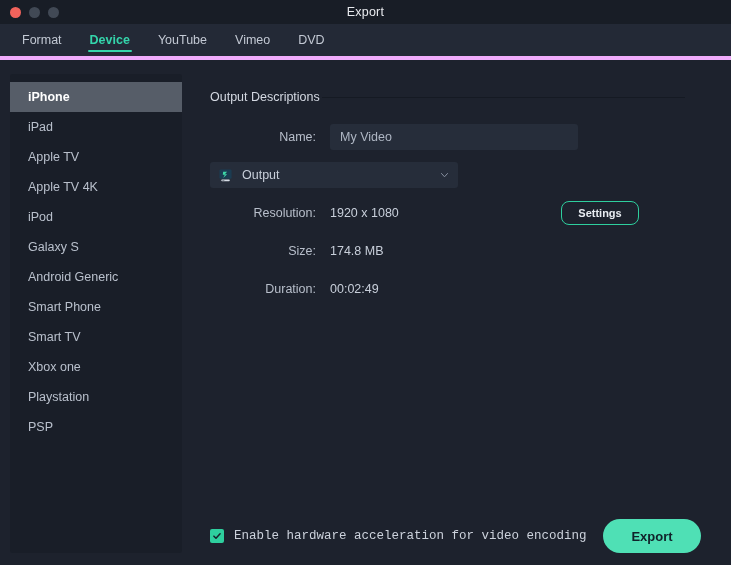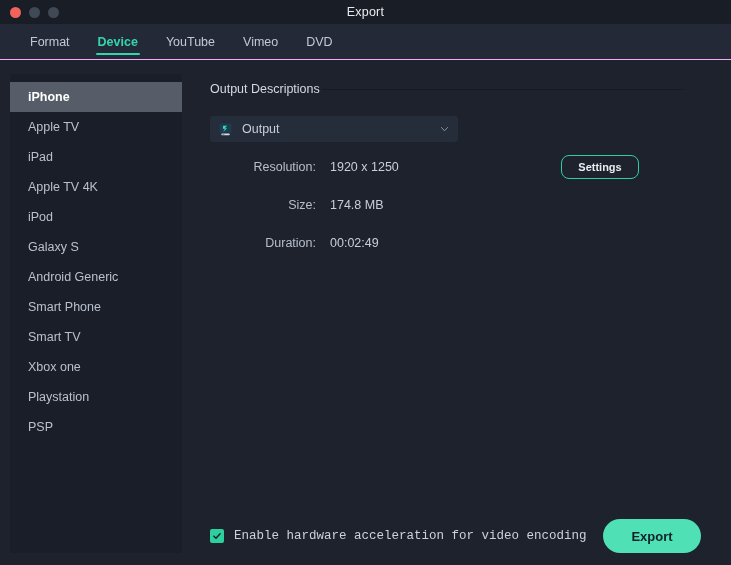--- a/index.html
+++ b/index.html
@@ -50,22 +50,22 @@
     pointer-events: none;
   }
 
   
   .tabbar {
     height: 36px;
     flex: 0 0 36px;
     background: #232936;
     display: flex;
     align-items: stretch;
-    padding-left: 16px;
-    border-bottom: 1px solid #f0abfc;
+    padding-left: 8px;
+    border-bottom: 4px solid #f0abfc;
   }
   .tab {
     position: relative;
     display: flex;
     align-items: center;
     padding: 0 14px;
     font-size: 12.5px;
     color: #c3c9d4;
     cursor: pointer;
   }
@@ -117,21 +117,21 @@
   
   .main {
     flex: 1 1 auto;
     position: relative;
     padding: 14px 46px 0 18px;
   }
   .section-head {
     display: flex;
     align-items: center;
     gap: 2px;
-    margin-top: 8px;
+    margin-top: 16px;
   }
   .section-title {
     font-size: 12.5px;
     color: #d4d9e2;
     white-space: nowrap;
   }
   .section-rule {
     flex: 1 1 auto;
     height: 1px;
     background: #151a23;
@@ -273,22 +273,22 @@
     <div class="tab">YouTube</div>
     <div class="tab">Vimeo</div>
     <div class="tab">DVD</div>
   </div>
 
   <div class="body">
 
     <div class="sidebar">
       <div class="sidebar-inner">
         <div class="side-item selected">iPhone</div>
+        <div class="side-item">iPad</div>
         <div class="side-item">Apple TV</div>
-        <div class="side-item">iPad</div>
         <div class="side-item">Apple TV 4K</div>
         <div class="side-item">iPod</div>
         <div class="side-item">Galaxy S</div>
         <div class="side-item">Android Generic</div>
         <div class="side-item">Smart Phone</div>
         <div class="side-item">Smart TV</div>
         <div class="side-item">Xbox one</div>
         <div class="side-item">Playstation</div>
         <div class="side-item">PSP</div>
       </div>
@@ -296,39 +296,43 @@
 
     <div class="main">
 
       <div class="section-head">
         <div class="section-title">Output Descriptions</div>
         <div class="section-rule"></div>
       </div>
 
       <div class="form">
 
+        <div class="row">
+          <div class="row-label">Name:</div>
+          <input class="field-input" type="text" value="My Video" style="">
+        </div>
 
         <div class="row">
           <div class="field-select">
             <svg class="folder-ico" viewBox="0 0 16 16">
               <rect x="1.5" y="1.5" width="13" height="10" rx="1.5" fill="#1b3c52"></rect>
               <path d="M5.5 4.0 h4.2 l-2.4 2.6 h2.4 l-4.2 4.0 l1.8 -3.3 h-2.2 z" fill="#3fd9a8"></path>
               <rect x="3.5" y="12.2" width="9" height="2.0" rx="0.8" fill="#d7dde6"></rect>
               <rect x="4.6" y="12.9" width="2.2" height="0.7" fill="#5c6672"></rect>
             </svg>
             <span class="select-text">Output</span>
             <svg class="chevron" viewBox="0 0 12 12">
               <path d="M2 4 L6 8.4 L10 4" fill="none" stroke="#8a93a2" stroke-width="1.3" stroke-linecap="round" stroke-linejoin="round"></path>
             </svg>
           </div>
         </div>
 
         <div class="row with-btn">
           <div class="row-label">Resolution:</div>
-          <div class="static-val">1920 x 1250</div>
+          <div class="static-val">1920 x 1080</div>
           <button class="settings-btn">Settings</button>
         </div>
 
         <div class="row">
           <div class="row-label">Size:</div>
           <div class="static-val">174.8 MB</div>
         </div>
 
         <div class="row">
           <div class="row-label">Duration:</div>

